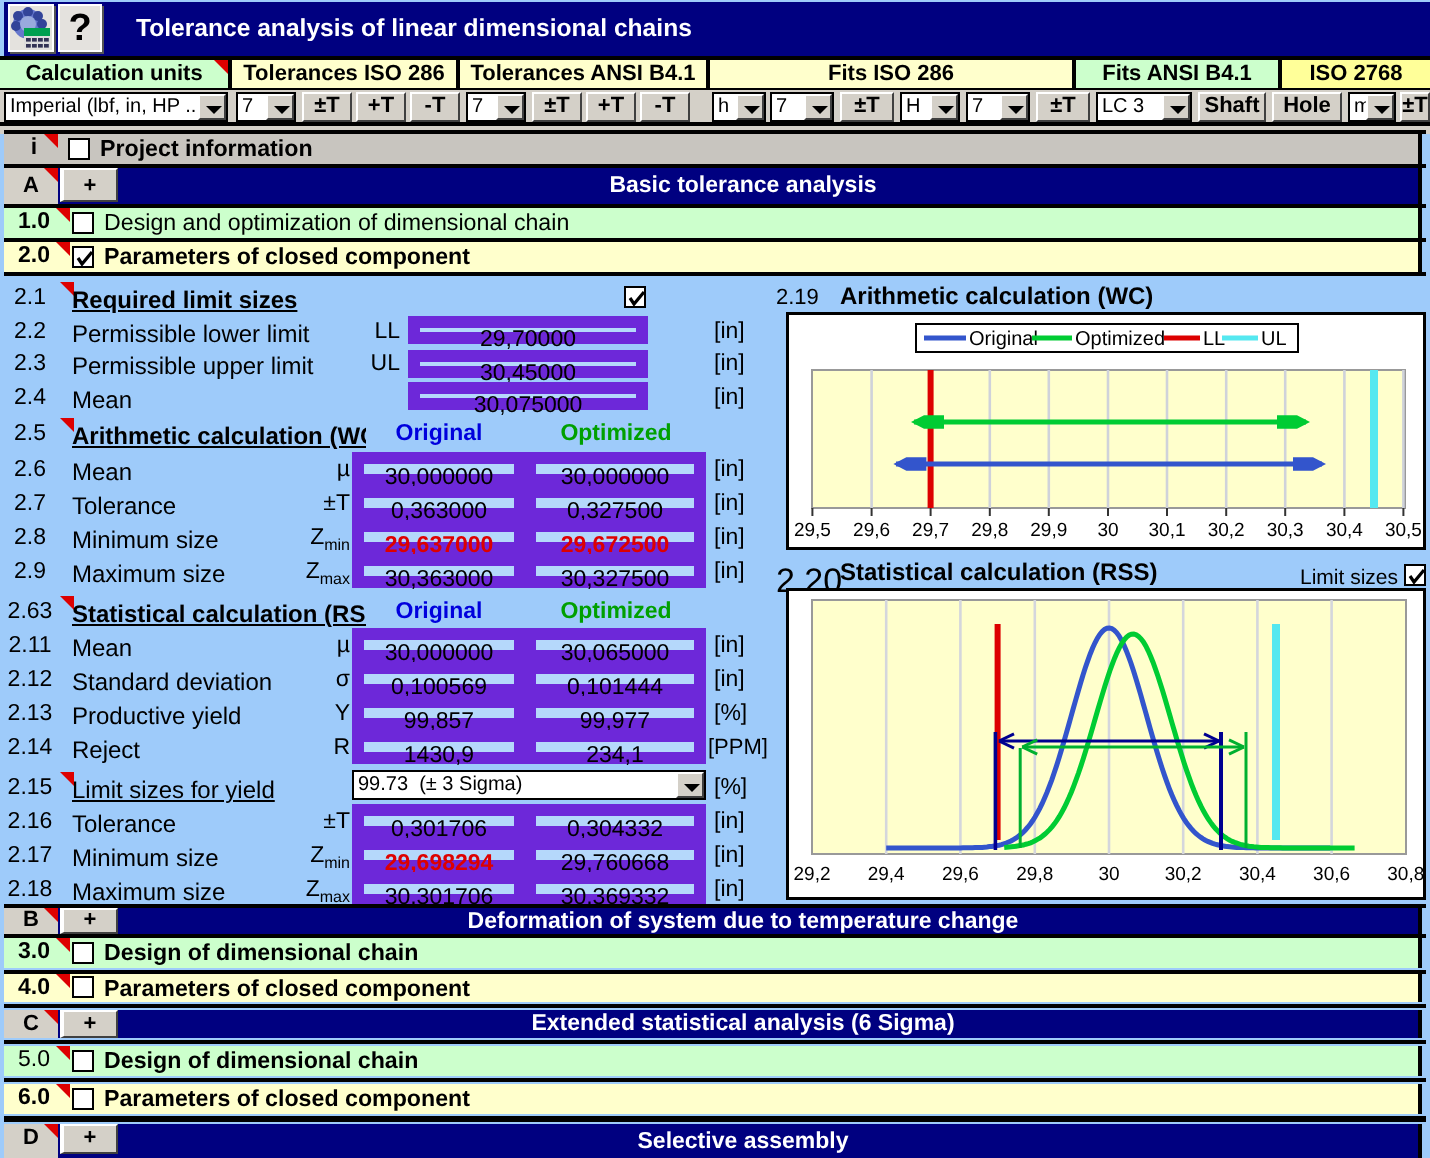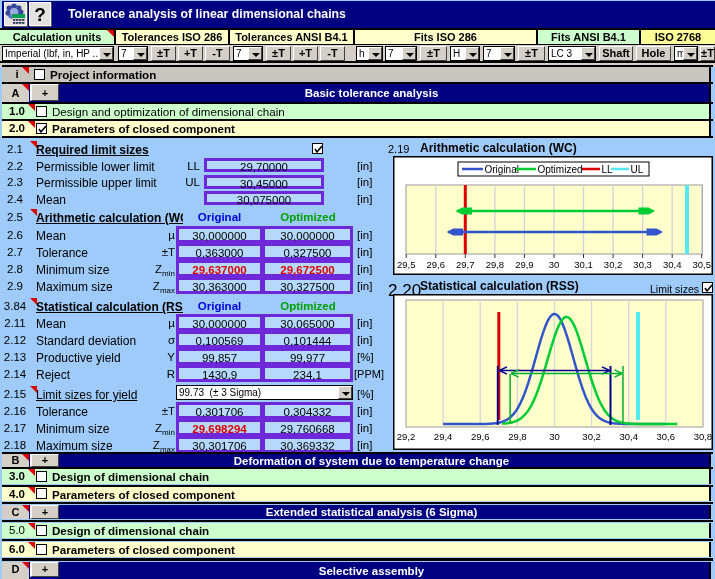--- a/index.html
+++ b/index.html
@@ -21,21 +21,21 @@
 .cb { position:absolute; width:11px; height:11px; background:#fff; border:1px solid #000; }
 .cb svg { position:absolute; left:0px; top:0px; }
 .rowline { position:absolute; left:2px; width:711px; background:#000; height:2px; }
 .grow { position:absolute; left:2px; width:709px; border-right:2px solid #000; }
 .banner { background:#000080; }
 .bannertext { position:absolute; left:57px; right:25px; text-align:center; color:#fff; font-weight:bold; font-size:11.5px; }
 .lcell { position:absolute; left:0px; width:27px; background:#d4d0c8; }
 .pbtn { position:absolute; left:28px; width:29px; background:#d4d0c8; border-top:1px solid #fff; border-left:2px solid #fff; border-right:1px solid #404040; border-bottom:1px solid #404040; text-align:center; font-weight:bold; }
 .rowno { position:absolute; left:0; width:30px; text-align:center; font-size:11.5px; }
 .rowlbl { position:absolute; left:36px; font-size:12px; white-space:nowrap; }
-.vbox { position:absolute; background:#b5d8fb; border:3px solid #6d28d9; text-align:center; font-size:11.5px; }
+.vbox { position:absolute; background:#b5d8fb; border:6px solid #6d28d9; text-align:center; font-size:11.5px; }
 .sym { position:absolute; text-align:right; font-size:11.5px; }
 .unit { position:absolute; font-size:11.5px; }
 .red { color:#dd0000; font-weight:bold; }
 .grow .rowlbl { font-size:11.6px; }
 .secttl { font-weight:bold; text-decoration:underline; font-size:12px; white-space:nowrap; overflow:hidden; }
 .colhdr { position:absolute; font-weight:bold; font-size:11.5px; text-align:center; }
 sub { font-size:8px;margin-top:36px; }
 </style>
 </head>
 <body>
@@ -219,21 +219,21 @@
   <div class="vbox red" style="left:262px; top:122px; width:91px; height:17px; line-height:15px;">29,672500</div>
   <div class="unit" style="left:357px; top:125px;">[in]</div>
 
   <div class="rowno" style="top:142px;">2.9</div>
   <div class="rowlbl" style="top:142px;">Maximum size</div>
   <div class="sym" style="left:140px; width:35px; top:142px;">Z<sub>max</sub></div>
   <div class="vbox" style="left:176px; top:139px; width:87px; height:17px; line-height:15px;">30,363000</div>
   <div class="vbox" style="left:262px; top:139px; width:91px; height:17px; line-height:15px;">30,327500</div>
   <div class="unit" style="left:357px; top:142px;">[in]</div>
 
-  <div class="rowno" style="top:162px;">3.84</div>
+  <div class="rowno" style="top:162px;">2.63</div>
   <div class="redtri" style="left:30px; top:160px;"></div>
   <div class="rowlbl secttl" style="top:162px; width:147px;">Statistical calculation (RSS)</div>
   <div class="colhdr" style="left:176px; width:87px; top:162px; color:#0000dd;">Original</div>
   <div class="colhdr" style="left:263px; width:90px; top:162px; color:#00a000;">Optimized</div>
 
   <div class="rowno" style="top:179px;">2.11</div>
   <div class="rowlbl" style="top:179px;">Mean</div>
   <div class="sym" style="left:140px; width:35px; top:179px;">µ</div>
   <div class="vbox" style="left:176px; top:176px; width:87px; height:17px; line-height:15px;">30,000000</div>
   <div class="vbox" style="left:262px; top:176px; width:91px; height:17px; line-height:15px;">30,065000</div>

